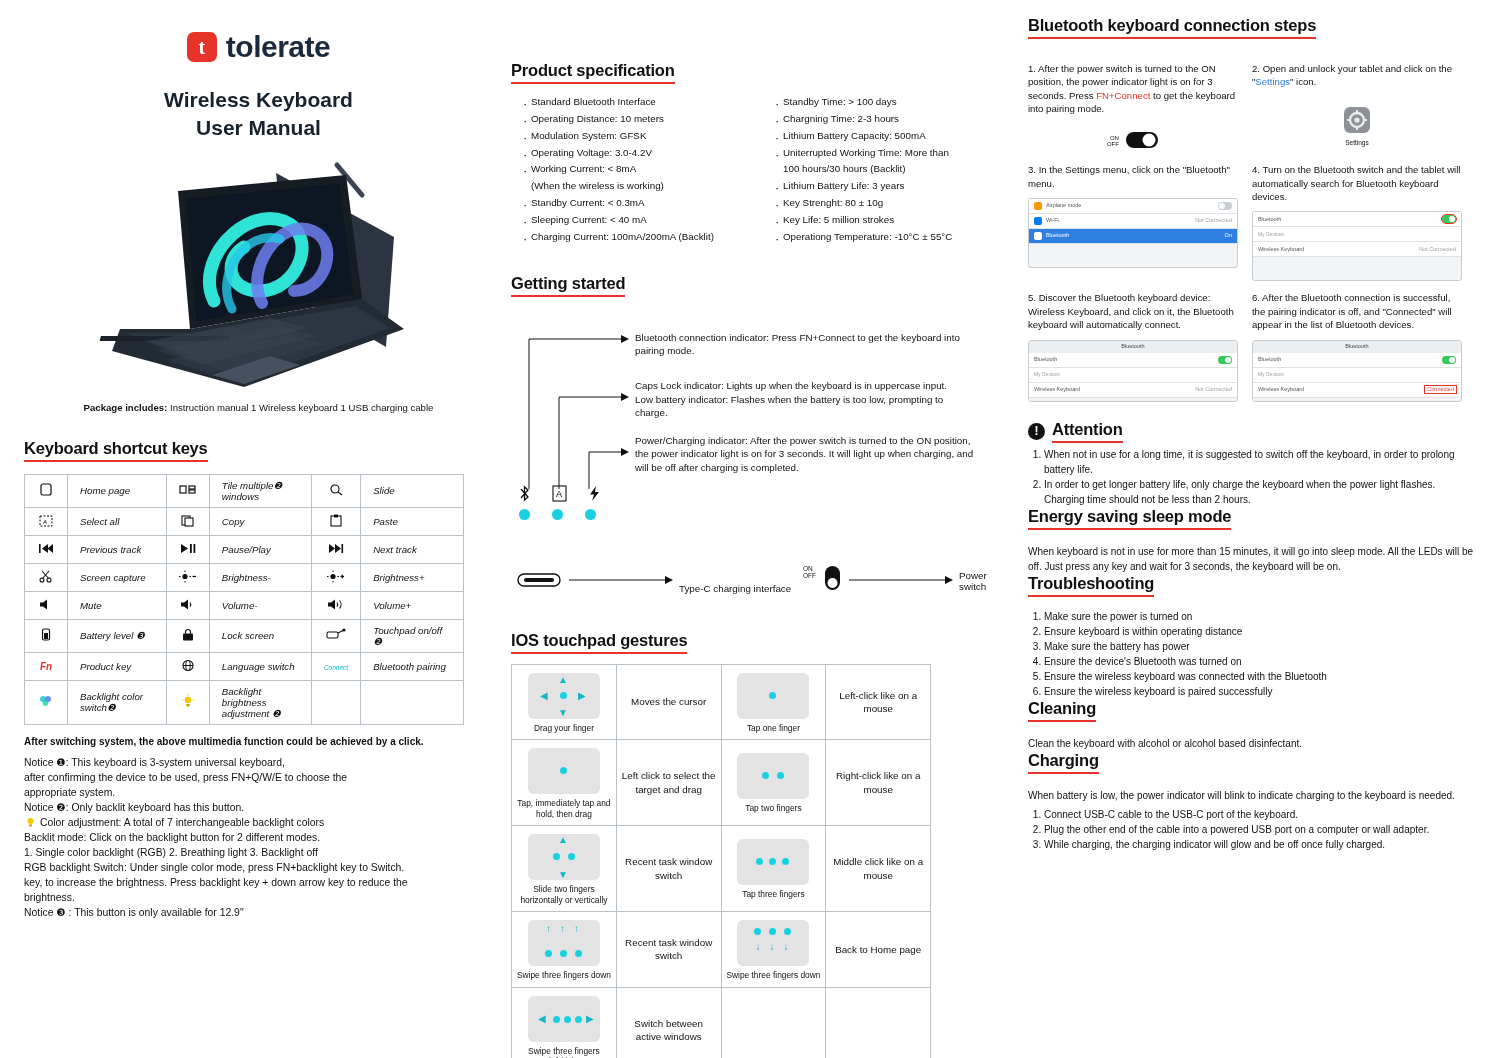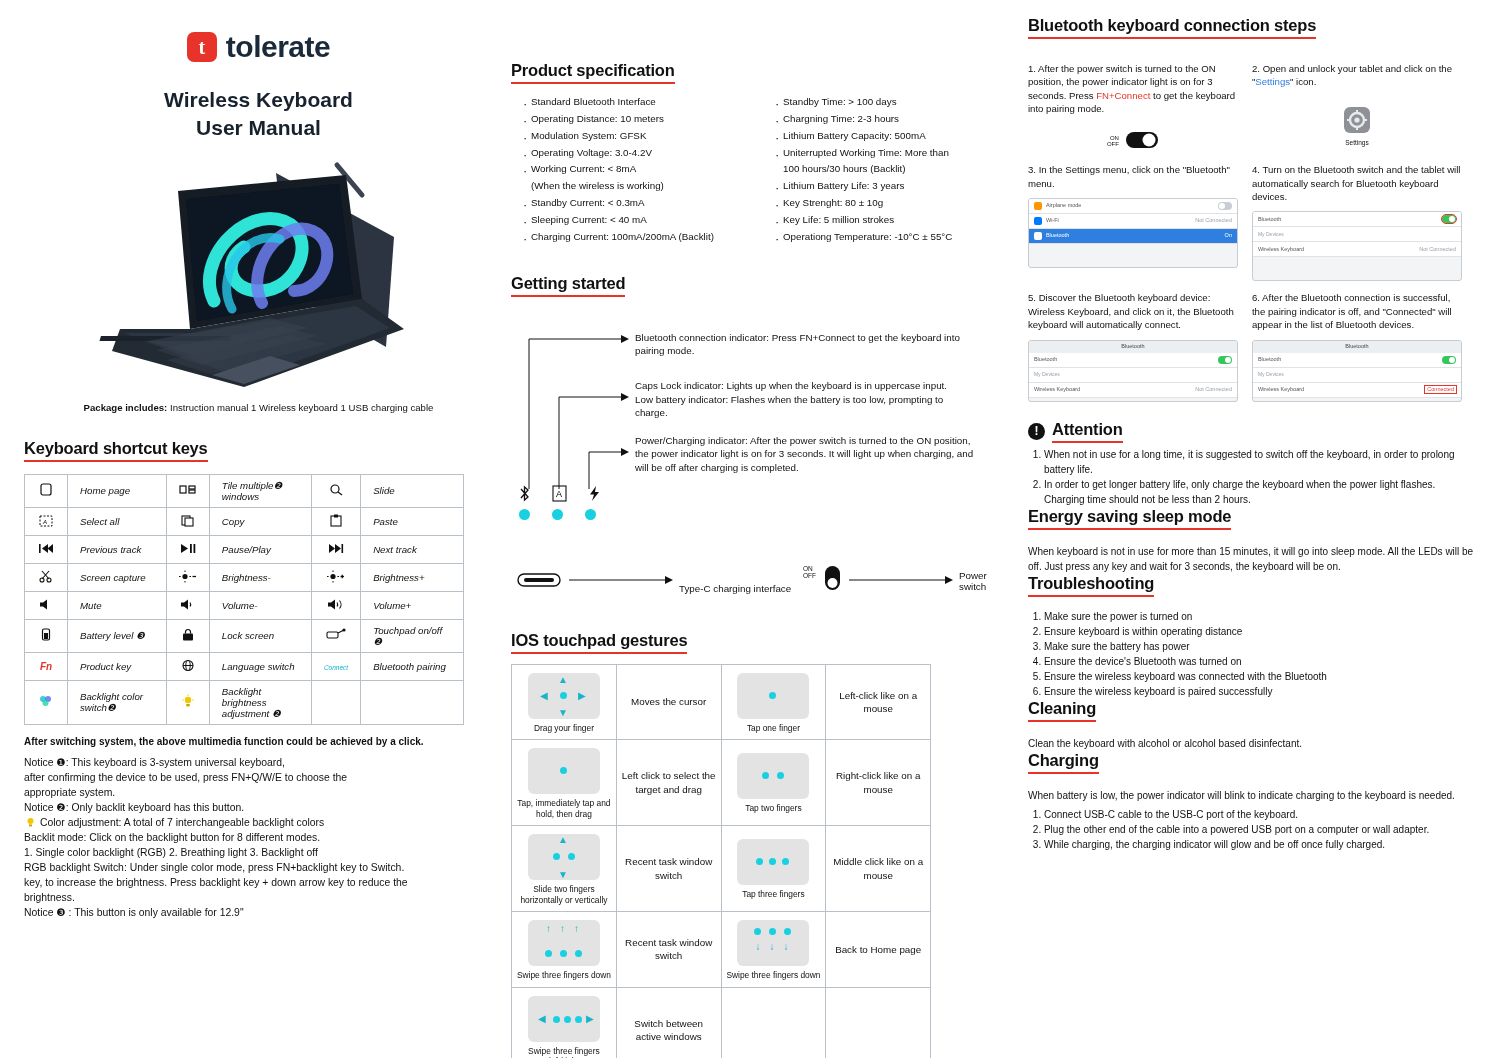--- a/index.html
+++ b/index.html
@@ -363,21 +363,21 @@
       <p>Notice ❷: Only backlit keyboard has this button.</p>
       <p style="padding-left:16px;position:relative;">
         <span style="position:absolute;left:0;top:1px;">
           <svg width="13" height="12">
               <circle cx="6.5" cy="5" r="3" fill="#f3c600"></circle>
               <rect x="5" y="8.4" width="3" height="2" fill="#caa500"></rect>
             </svg>
         </span>
         <span>Color adjustment: A total of 7 interchangeable backlight colors</span>
       </p>
-      <p>Backlit mode: Click on the backlight button for 8 different modes.</p>
+      <p>Backlit mode: Click on the backlight button for 2 different modes.</p>
       <p>1. Single color backlight (RGB) 2. Breathing light 3. Backlight off</p>
       <p>RGB backlight Switch: Under single color mode, press FN+backlight key to Switch.</p>
       <p>key, to increase the brightness. Press backlight key + down arrow key to reduce the</p>
       <p>brightness.</p>
       <p>Notice ❸ : This button is only available for 12.9"</p>
     </div>
   </div>
 
   <div class="col col2">
 

